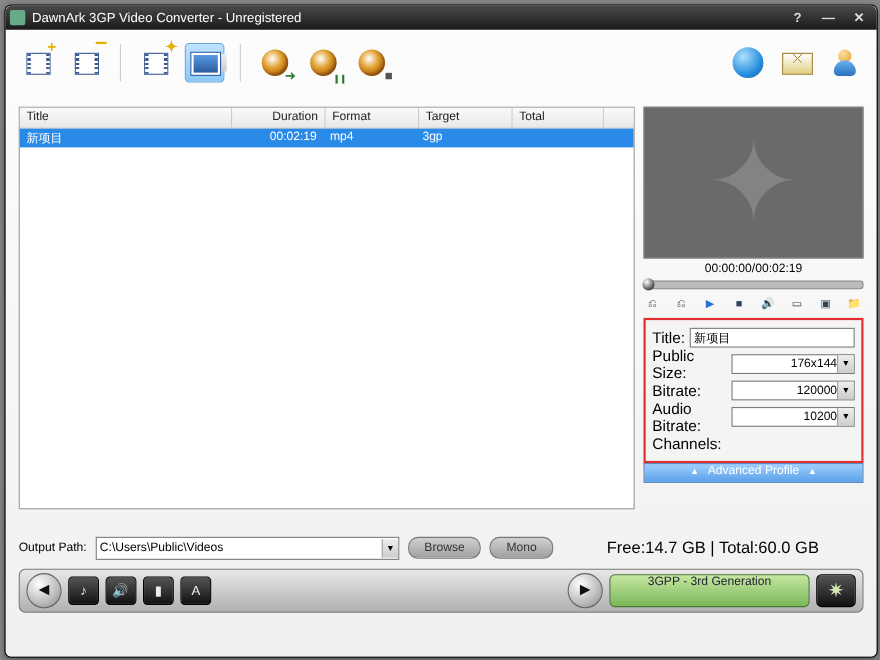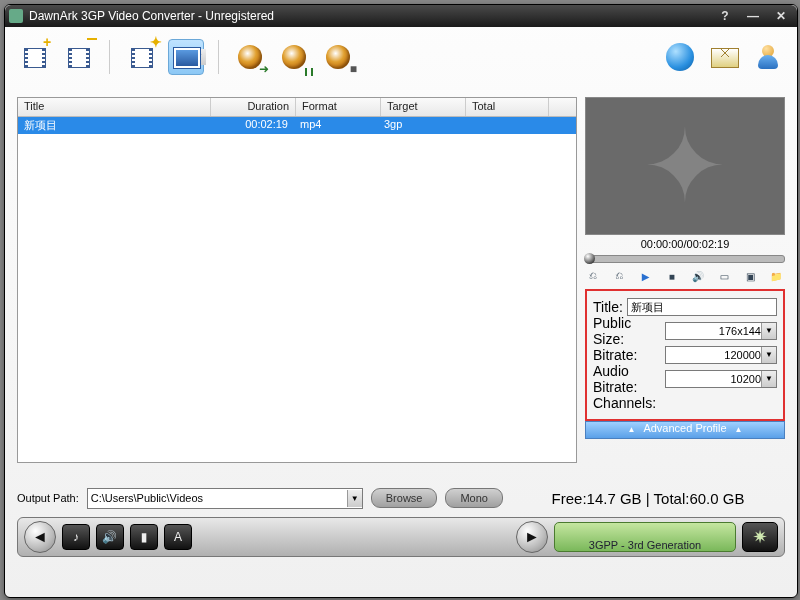--- a/index.html
+++ b/index.html
@@ -59,21 +59,21 @@
 .outrow label{font-size:11px}
 .pathsel{flex:0 0 268px;height:19px;border:1px solid #7a7a7a;background:#fff;display:flex;align-items:center;padding:0 3px;font-size:11px}
 .pathsel:after{content:"▼";font-size:8px;margin-left:auto;background:linear-gradient(#eee,#ccc);border-left:1px solid #999;width:14px;text-align:center;height:17px;line-height:17px;margin-right:-3px}
 .pillbtn{height:18px;padding:0 14px;border-radius:9px;background:linear-gradient(#d0d0d0,#a0a0a0);border:1px solid #777;color:#333;font-size:11px;display:flex;align-items:center}
 .diskinfo{flex:1;text-align:center;font-size:15px;color:#000}
 
 .bottombar{margin:8px 12px 0;height:38px;background:linear-gradient(#e8e8e8,#b0b0b0);border:1px solid #777;border-radius:6px;display:flex;align-items:center;padding:0 6px;gap:6px}
 .circ{width:30px;height:30px;border-radius:50%;background:radial-gradient(circle at 35% 30%,#fff,#bbb 60%,#888);border:1px solid #666;display:flex;align-items:center;justify-content:center;font-size:16px;color:#111}
 .sq{width:26px;height:24px;border-radius:4px;background:linear-gradient(#555,#111);border:1px solid #000;display:flex;align-items:center;justify-content:center;color:#eee;font-size:12px}
 .bspacer{flex:1}
-.profbtn{height:28px;width:180px;border-radius:5px;background:linear-gradient(#c5e6a0,#7ab85a);border:1px solid #4a7a30;display:flex;align-items:flex-end;justify-content:center;font-size:11px;color:#223}
+.profbtn{height:28px;width:180px;border-radius:5px;background:linear-gradient(#c5e6a0,#7ab85a);border:1px solid #4a7a30;display:flex;align-items:flex-start;justify-content:center;font-size:11px;color:#223}
 .starbtn{width:34px;height:28px;border-radius:5px;background:linear-gradient(#555,#111);border:1px solid #000;display:flex;align-items:center;justify-content:center;color:#cfe8b0;font-size:18px}
 </style>
 </head>
 <body>
 
 <div class="window">
 
   <div class="titlebar">
     <div class="ticon"></div>
     <span>DawnArk 3GP Video Converter - Unregistered</span>

